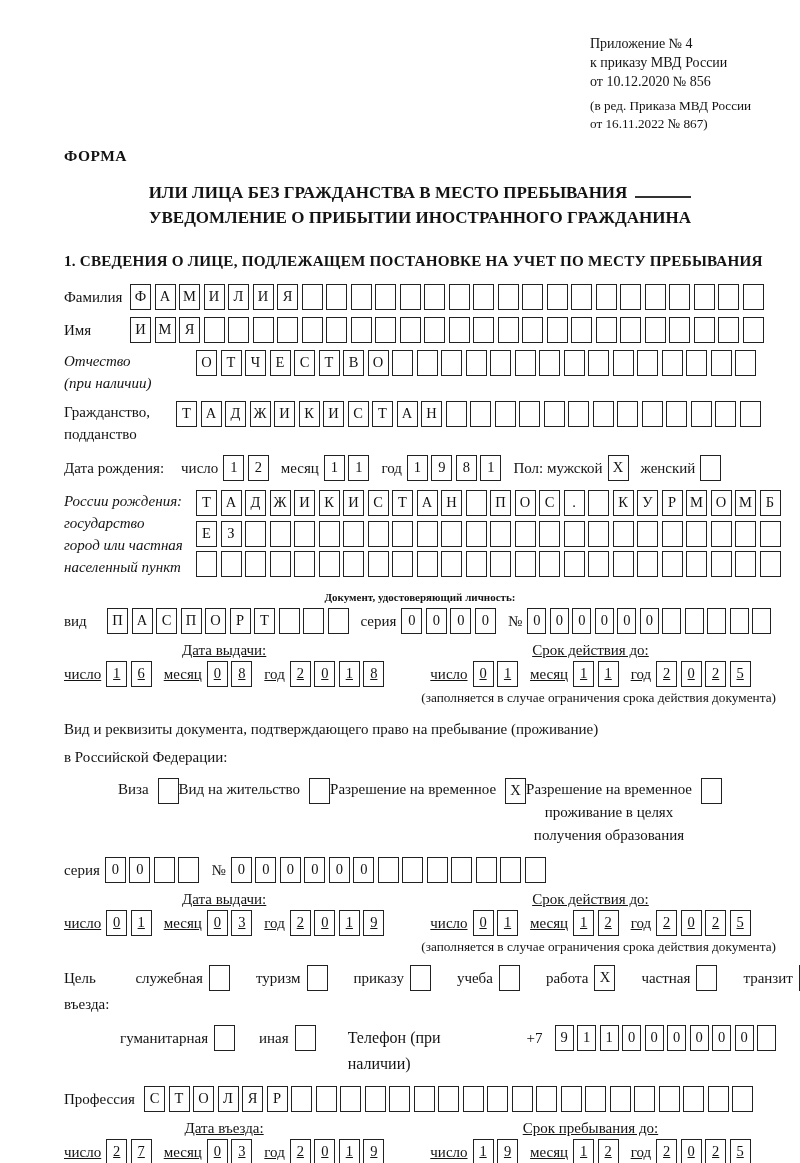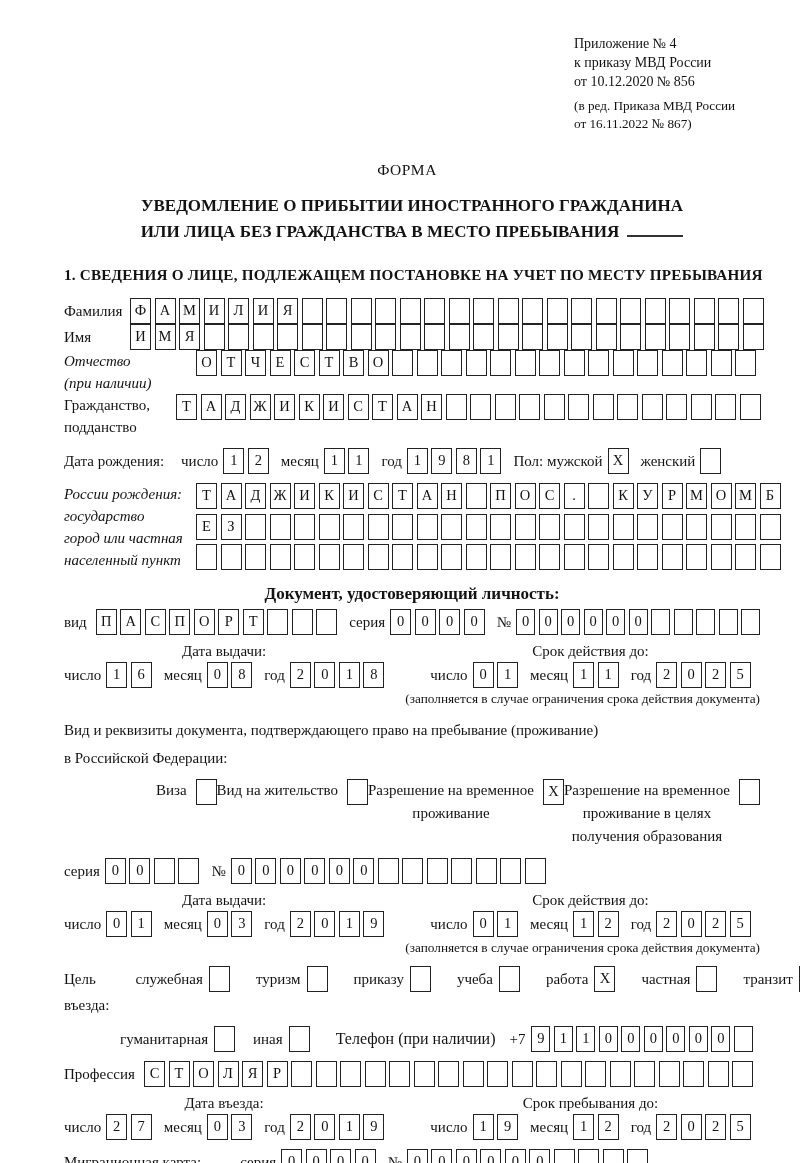--- a/index.html
+++ b/index.html
@@ -1,79 +1,79 @@
 <!DOCTYPE html>
 <html lang="ru"><head>
 <meta charset="utf-8">
 <style>
   html,body{margin:0;padding:0;background:#fff;}
   body{width:800px;height:1163px;overflow:hidden;font-family:"Liberation Serif","DejaVu Serif",serif;color:#131313;}
-  .page{box-sizing:border-box;width:800px;height:1163px;padding:34px 40px 0 64px;}
+  .page{box-sizing:border-box;width:800px;height:1163px;padding:34px 24px 0 64px;}
   
   .appendix{width:186px;margin-left:auto;font-size:14px;line-height:19px;}
   .appendix .edition{margin-top:6px;font-size:13.2px;line-height:18px;}
-  .forma{text-align:center;padding-right:10px;margin-top:28px;font-weight:normal;font-size:15.5px;letter-spacing:.5px;}
+  .forma{text-align:left;padding-right:10px;margin-top:14px;font-weight:bold;font-size:15.5px;letter-spacing:.5px;}
   
   .title{margin-top:14px;text-align:center;font-weight:bold;font-size:17px;line-height:25px;}
   .uline{display:inline-block;width:56px;border-bottom:2px solid #333;height:1em;margin-left:8px;vertical-align:baseline;}
   .sec-head{margin-top:22px;font-weight:bold;font-size:15.2px;letter-spacing:.2px;white-space:nowrap;}
   
-  .row{display:flex;align-items:flex-start;}
+  .row{display:flex;align-items:flex-start;margin-top:7px;}
   .lbl{font-size:15px;line-height:26px;flex:0 0 auto;}
   .lbl2{font-size:15px;line-height:22px;flex:0 0 auto;}
   .w66{width:66px;} .w112{width:112px;} .w132{width:132px;font-style:italic;} .w80{width:80px;}
   .cells{display:inline-flex;gap:3.5px;flex:0 0 auto;}
   .cell{box-sizing:border-box;flex:0 0 21px;width:21px;height:26px;border:1.6px solid #222;
         text-align:center;font-size:14.5px;line-height:23px;background:#fff;}
   .sm .cell{flex-basis:19px;width:19px;}
   .stack .cells{margin-bottom:4.5px;}
   .dlabel{font-size:15px;line-height:26px;margin:0 5px 0 12px;}
   .dlabel.first{margin-left:0;}
   
   .pair{display:flex;margin-top:8px;}
-  .dgrp{display:inline-block;}
+  .dgrp{display:inline-block;text-decoration:underline;}
   .dgrp .dg-head{text-align:center;font-size:15px;margin-bottom:2px;}
   .dg-line{display:flex;align-items:flex-start;}
   .gap-r{margin-left:46px;}
   .note-r{text-align:right;font-size:13.3px;margin-top:3px;}
   .intro{font-size:15px;line-height:26px;margin-top:10px;}
   
-  .optrow{display:flex;justify-content:flex-end;align-items:flex-start;margin-top:8px;}
+  .optrow{display:flex;justify-content:center;align-items:flex-start;margin-top:8px;}
   .opt{display:flex;align-items:flex-start;gap:9px;}
   .opt .olabel{font-size:15px;line-height:23px;}
   .opt .center{text-align:center;}
   
   .purp{display:flex;justify-content:space-between;align-items:flex-start;margin-top:10px;gap:26px;}
   .pitem{display:flex;align-items:flex-start;gap:6px;}
   .pitem .olabel{font-size:15px;line-height:26px;}
-  .purp2{display:flex;align-items:flex-start;margin-top:8px;padding-left:56px;}
+  .purp2{display:flex;align-items:flex-start;margin-top:8px;padding-left:56px;gap:6px;}
   .phone-lbl{margin-left:26px;margin-right:14px;}
   .prefix{font-size:15px;line-height:26px;margin-right:6px;}
-  .doc-head{text-align:center;font-weight:bold;font-size:17px;margin-top:9px;}
+  .doc-head{text-align:center;font-weight:bold;font-size:11px;margin-top:9px;}
 </style>
 </head>
 <body>
 
 <div class="page">
 
   <div class="appendix">
     <div>Приложение № 4</div>
     <div>к приказу МВД России</div>
     <div>от 10.12.2020 № 856</div>
     <div class="edition">
       <div>(в ред. Приказа МВД России</div>
       <div>от 16.11.2022 № 867)</div>
     </div>
   </div>
 
   <div class="forma">ФОРМА</div>
 
   <div class="title">
+    <div><span>ИЛИ ЛИЦА БЕЗ ГРАЖДАНСТВА В МЕСТО ПРЕБЫВАНИЯ</span><span class="uline"></span></div>
     <div>УВЕДОМЛЕНИЕ О ПРИБЫТИИ ИНОСТРАННОГО ГРАЖДАНИНА</div>
-    <div><span>ИЛИ ЛИЦА БЕЗ ГРАЖДАНСТВА В МЕСТО ПРЕБЫВАНИЯ</span><span class="uline"></span></div>
   </div>
 
   <div class="sec-head">1. СВЕДЕНИЯ О ЛИЦЕ, ПОДЛЕЖАЩЕМ ПОСТАНОВКЕ НА УЧЕТ ПО МЕСТУ ПРЕБЫВАНИЯ</div>
 
   <div class="row" style="margin-top:14px;">
     <span class="lbl w66">Фамилия</span>
     <span class="cells">
         <span class="cell">Ф</span>
         <span class="cell">А</span>
         <span class="cell">М</span>
@@ -417,21 +417,20 @@
     </span>
     <span class="opt">
       <span class="olabel">Вид на жительство</span>
       <span class="cells">
           <span class="cell"></span>
         </span>
     </span>
     <span class="opt">
       <span class="olabel center">
         <div>Разрешение на временное</div>
-        <div>проживание</div>
       </span>
       <span class="cells">
           <span class="cell">X</span>
         </span>
     </span>
     <span class="opt">
       <span class="olabel center">
         <div>Разрешение на временное</div>
         <div>проживание в целях</div>
         <div>получения образования</div>

